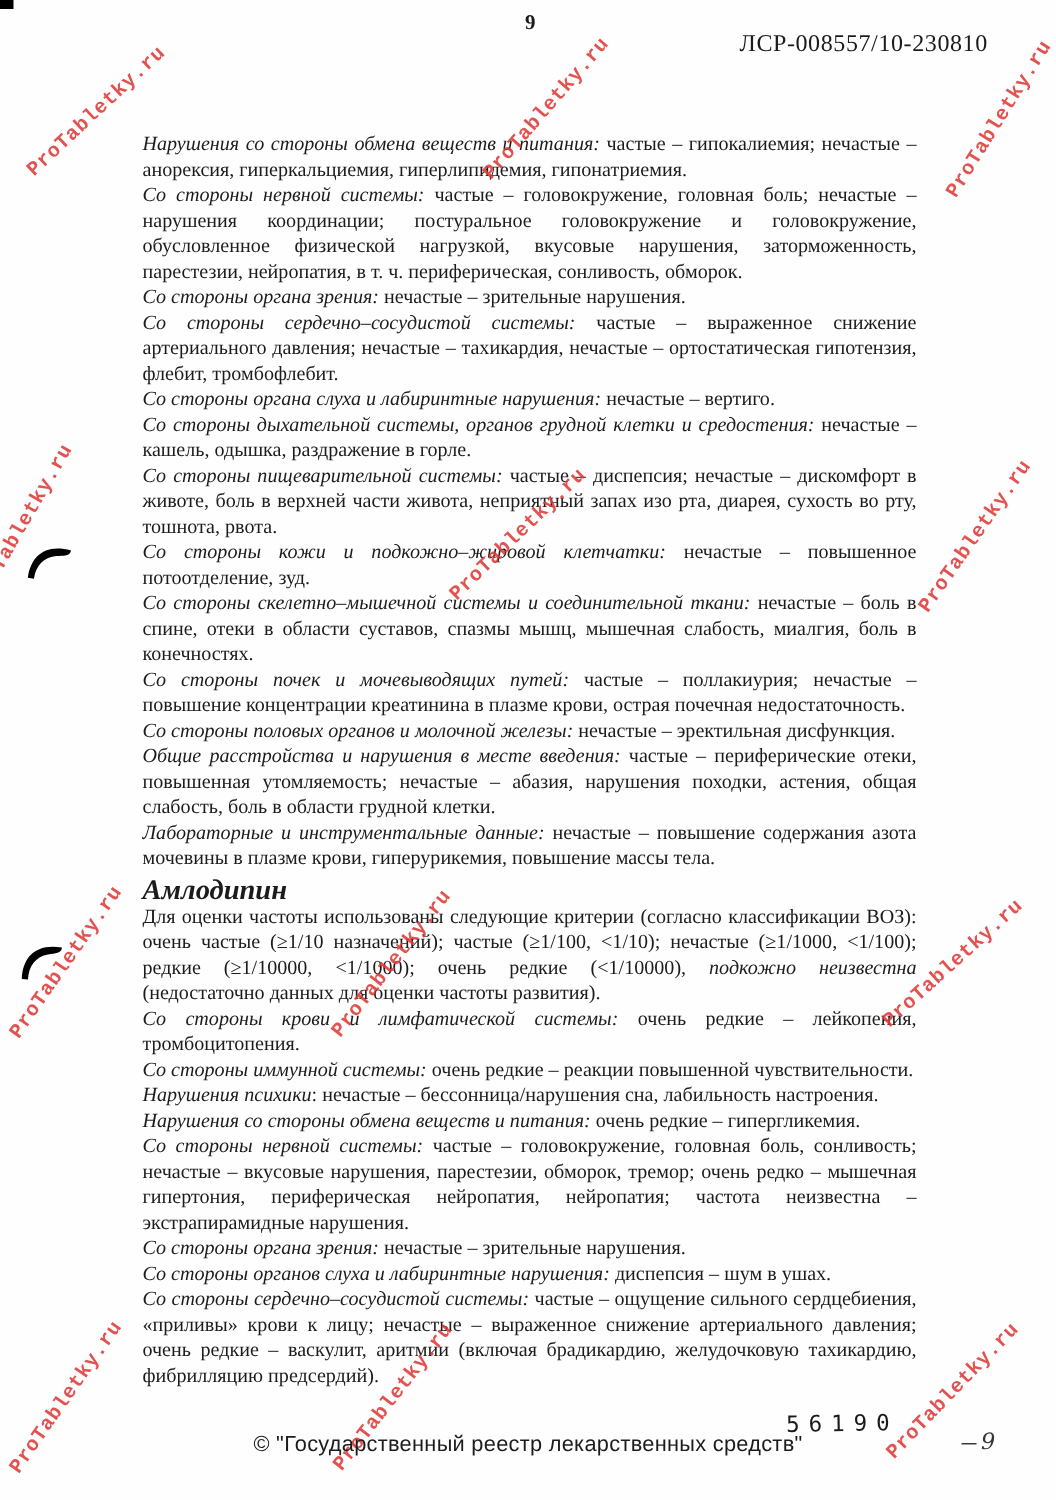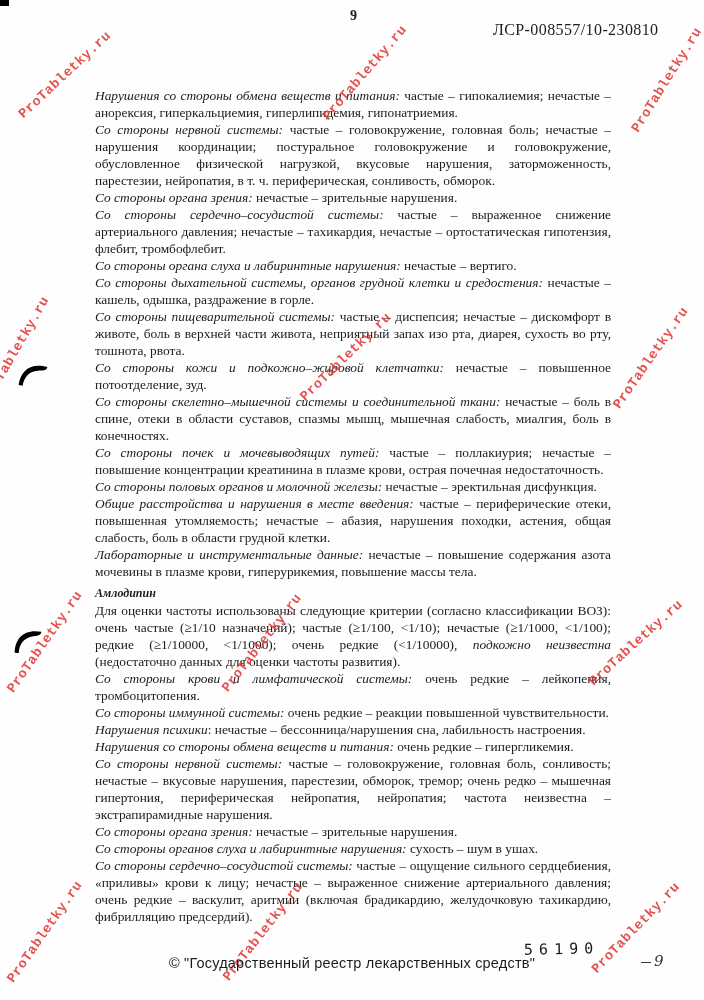--- a/index.html
+++ b/index.html
@@ -17,21 +17,21 @@
     position:absolute; left:493px; top:21px;
     font-size:16px; letter-spacing:0.4px; white-space:nowrap;
   }
   .body-text {
     position:absolute; left:95px; top:87px; width:516px;
     font-size:13.4px; line-height:17px; text-align:justify;
   }
   .body-text p { margin:0; }
   .seg.italic { font-style:italic;margin-top:48px; }
   .doc-section + .doc-section { margin-top:5px; }
-  .sec-heading { font-weight:bold; font-style:italic; font-size:12px;font-family:Liberation Serif, serif; }
+  .sec-heading { font-weight:bold; font-style:italic; font-size:19px;font-family:Liberation Serif, serif; }
   .watermark {
     position:absolute; white-space:nowrap;
     font-family:"Liberation Mono", monospace;
     font-size:13.5px; font-weight:bold; letter-spacing:0.5px;
     opacity:0.88; pointer-events:none;
     transform:translate(-50%,-50%) rotate(-47deg);
   }
   .ink-mark { position:absolute; }
   .stamp {
     position:absolute; left:524px; top:940px;
@@ -83,21 +83,21 @@
       </div>
       <div class="doc-section">
         <div class="sec-heading">Амлодипин</div>
         <p><span class="seg">Для оценки частоты использованы следующие критерии (согласно классификации ВОЗ): очень частые (≥1/10 назначений); частые (≥1/100, &lt;1/10); нечастые (≥1/1000, &lt;1/100); редкие (≥1/10000, &lt;1/1000); очень редкие (&lt;1/10000), </span><span class="seg italic">подкожно неизвестна</span><span class="seg"> (недостаточно данных для оценки частоты развития).</span></p>
         <p><span class="seg italic">Со стороны крови и лимфатической системы:</span><span class="seg"> очень редкие – лейкопения, тромбоцитопения.</span></p>
         <p><span class="seg italic">Со стороны иммунной системы:</span><span class="seg"> очень редкие – реакции повышенной чувствительности.</span></p>
         <p><span class="seg italic">Нарушения психики</span><span class="seg">: нечастые – бессонница/нарушения сна, лабильность настроения.</span></p>
         <p><span class="seg italic">Нарушения со стороны обмена веществ и питания:</span><span class="seg"> очень редкие – гипергликемия.</span></p>
         <p><span class="seg italic">Со стороны нервной системы:</span><span class="seg"> частые – головокружение, головная боль, сонливость; нечастые – вкусовые нарушения, парестезии, обморок, тремор; очень редко – мышечная гипертония, периферическая нейропатия, нейропатия; частота неизвестна – экстрапирамидные нарушения.</span></p>
         <p><span class="seg italic">Со стороны органа зрения:</span><span class="seg"> нечастые – зрительные нарушения.</span></p>
-        <p><span class="seg italic">Со стороны органов слуха и лабиринтные нарушения:</span><span class="seg"> сухость – шум в ушах.</span></p>
+        <p><span class="seg italic">Со стороны органов слуха и лабиринтные нарушения:</span><span class="seg"> диспепсия – шум в ушах.</span></p>
         <p><span class="seg italic">Со стороны сердечно–сосудистой системы:</span><span class="seg"> частые – ощущение сильного сердцебиения, «приливы» крови к лицу; нечастые – выраженное снижение артериального давления; очень редкие – васкулит, аритмии (включая брадикардию, желудочковую тахикардию, фибрилляцию предсердий).</span></p>
       </div>
     </div>
 
   <div id="watermark-layer">
       <div class="watermark" style="left: 65px; top: 75px; color: rgb(224, 59, 56); transform: translate(-50%, -50%) rotate(-43deg);">ProTabletky.ru</div>
       <div class="watermark" style="left: 365px; top: 73px; color: rgb(224, 59, 56); transform: translate(-50%, -50%) rotate(-49deg);">ProTabletky.ru</div>
       <div class="watermark" style="left: 667px; top: 80px; color: rgb(224, 59, 56); transform: translate(-50%, -50%) rotate(-58deg);">ProTabletky.ru</div>
       <div class="watermark" style="left: 16px; top: 350px; color: rgb(224, 59, 56); transform: translate(-50%, -50%) rotate(-60deg);">ProTabletky.ru</div>
       <div class="watermark" style="left: 346px; top: 357px; color: rgb(224, 59, 56); transform: translate(-50%, -50%) rotate(-44deg);">ProTabletky.ru</div>

